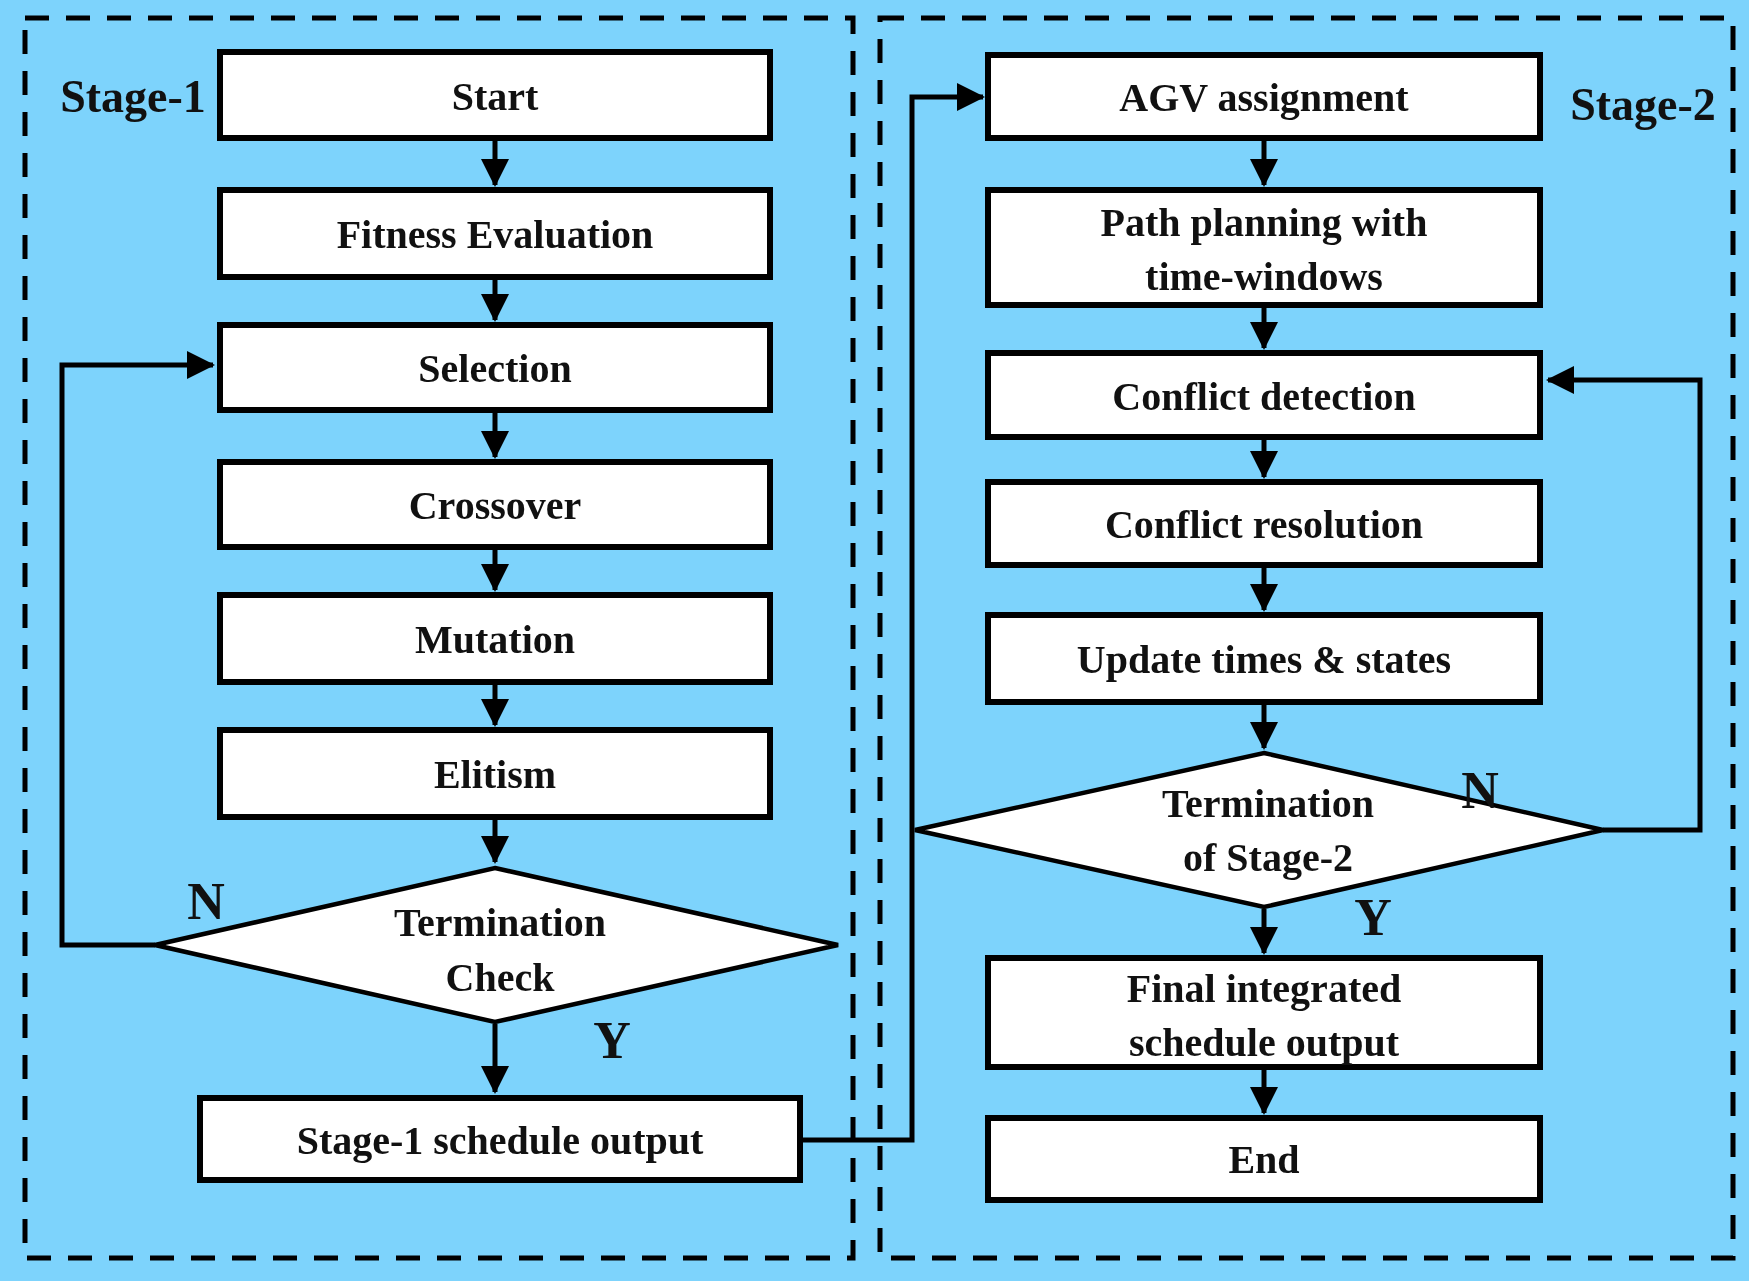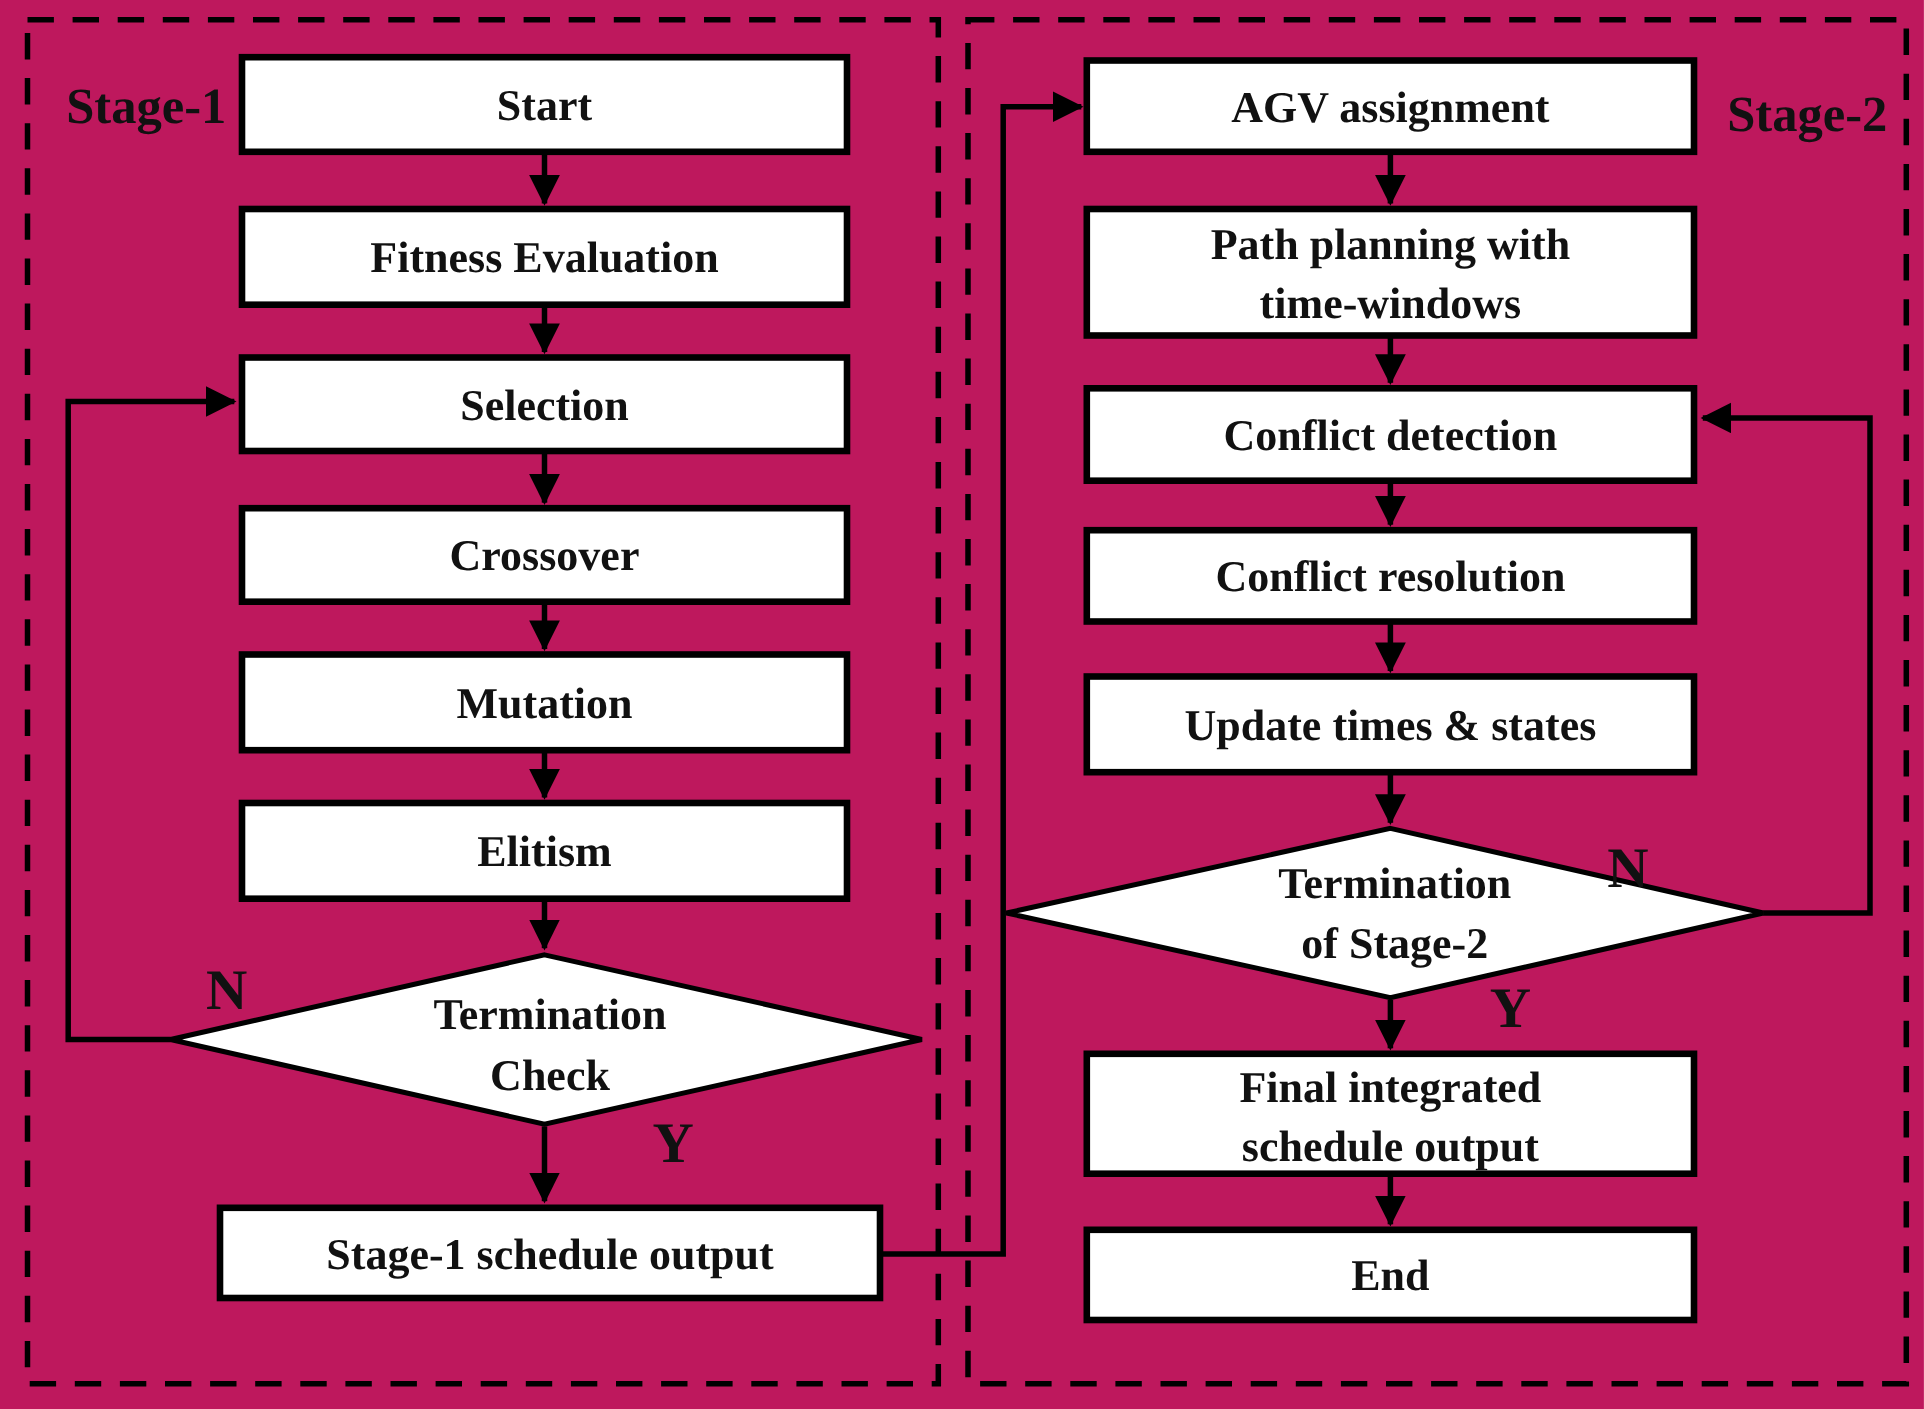--- a/index.html
+++ b/index.html
@@ -5,21 +5,21 @@
 <style>
   html, body {
     margin: 0;
     padding: 0;
     background: #ffffff;
   }
   .stage-canvas {
     width: 1749px;
     height: 1281px;
     position: relative;
-    background: #be185d;
+    background: #7dd3fc;
   }
   svg { display: block; }
   svg text {
     font-family: "Liberation Serif", "DejaVu Serif", serif;
     font-weight: bold;
     fill: #111111;
     text-anchor: middle;
     dominant-baseline: central;
   }
   .node-label   { font-size: 40px; }

